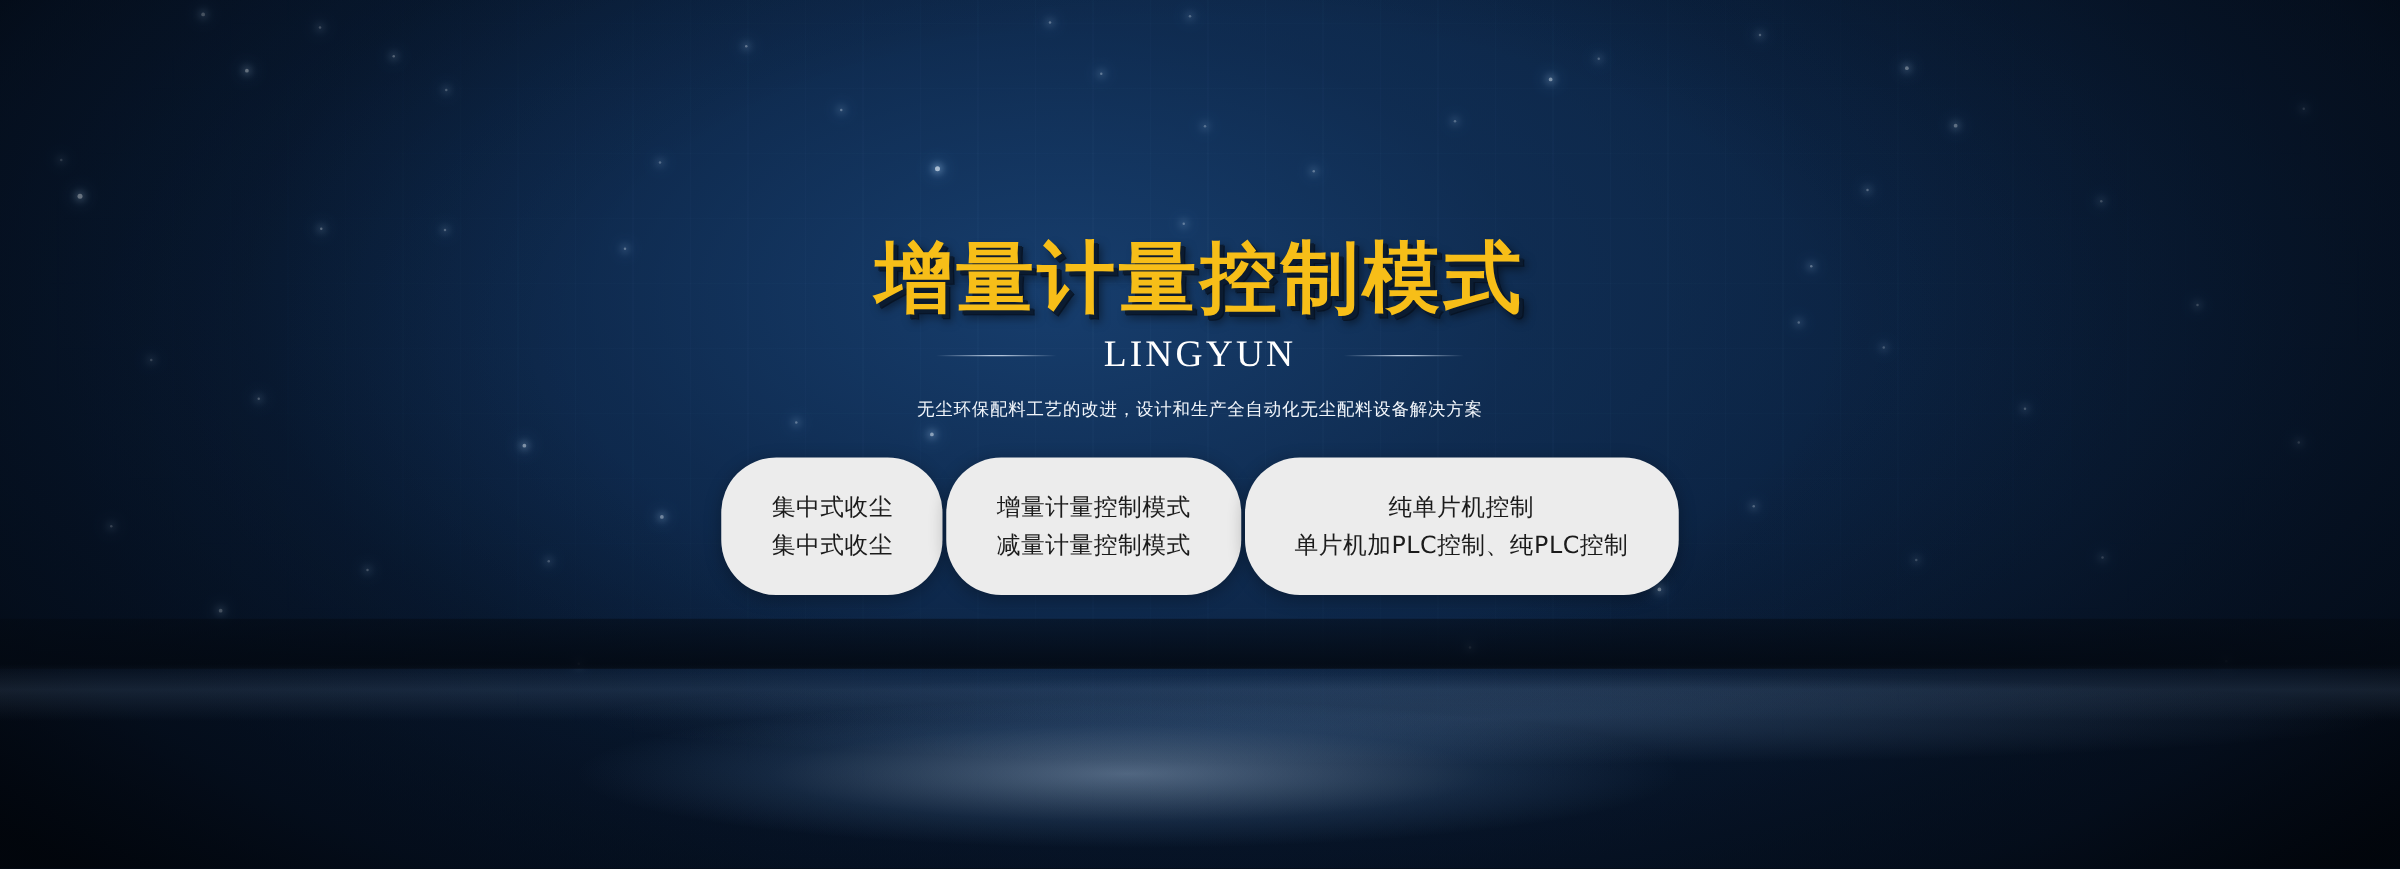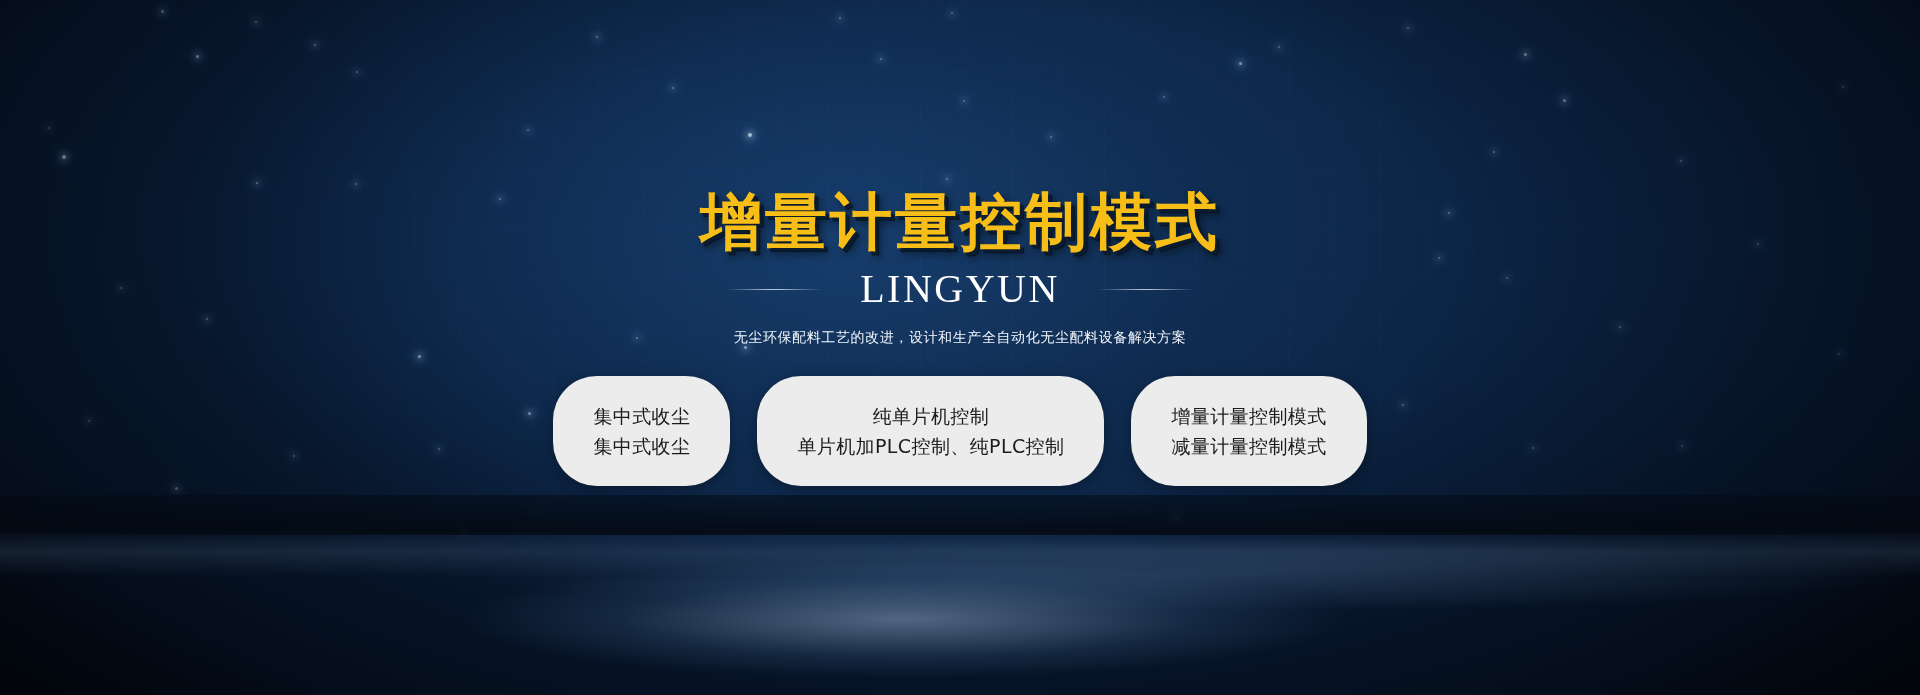--- a/index.html
+++ b/index.html
@@ -90,39 +90,39 @@
     display:flex;align-items:center;justify-content:center;
     gap:38px;
     margin-top:16px;
   }
   .rule{
     width:96px;height:1px;
     background:linear-gradient(90deg, rgba(200,216,236,0) 0%, rgba(204,219,238,0.85) 45%, rgba(204,219,238,0.85) 55%, rgba(200,216,236,0) 100%);
   }
   .brand{
     font-family:"Liberation Serif","DejaVu Serif",serif;
-    font-size:40px;
+    font-size:30px;
     letter-spacing:2.5px;
     color:#ffffff;
     line-height:1;
     white-space:nowrap;
   }
 
   .subdesc{
     margin-top:20px;
     font-family:"DejaVu Sans","Liberation Sans",sans-serif;
     font-size:14px;
     letter-spacing:0.6px;
     color:#f2f6fb;
     white-space:nowrap;
   }
 
   .pill-row{
     display:flex;align-items:stretch;justify-content:center;
-    gap:27px;
+    gap:3px;
     margin-top:29px;
   }
   .pill{
     background:#ececec;
     border-radius:44px;
     min-height:84px;
     padding:13px 40px;
     display:flex;flex-direction:column;align-items:center;justify-content:center;
     gap:11px;
     box-shadow:0 3px 14px rgba(0,0,0,0.30);
@@ -222,24 +222,24 @@
     <div class="subdesc">无尘环保配料工艺的改进，设计和生产全自动化无尘配料设备解决方案</div>
 
     <div class="pill-row">
 
       <div class="pill">
         <span class="line">集中式收尘</span>
         <span class="line">集中式收尘</span>
       </div>
 
       <div class="pill">
+        <span class="line">增量计量控制模式</span>
+        <span class="line">减量计量控制模式</span>
+      </div>
+
+      <div class="pill">
         <span class="line">纯单片机控制</span>
         <span class="line">单片机加PLC控制、纯PLC控制</span>
       </div>
 
-      <div class="pill">
-        <span class="line">增量计量控制模式</span>
-        <span class="line">减量计量控制模式</span>
-      </div>
-
     </div>
   </div>
 </div>
 
 </body></html>

